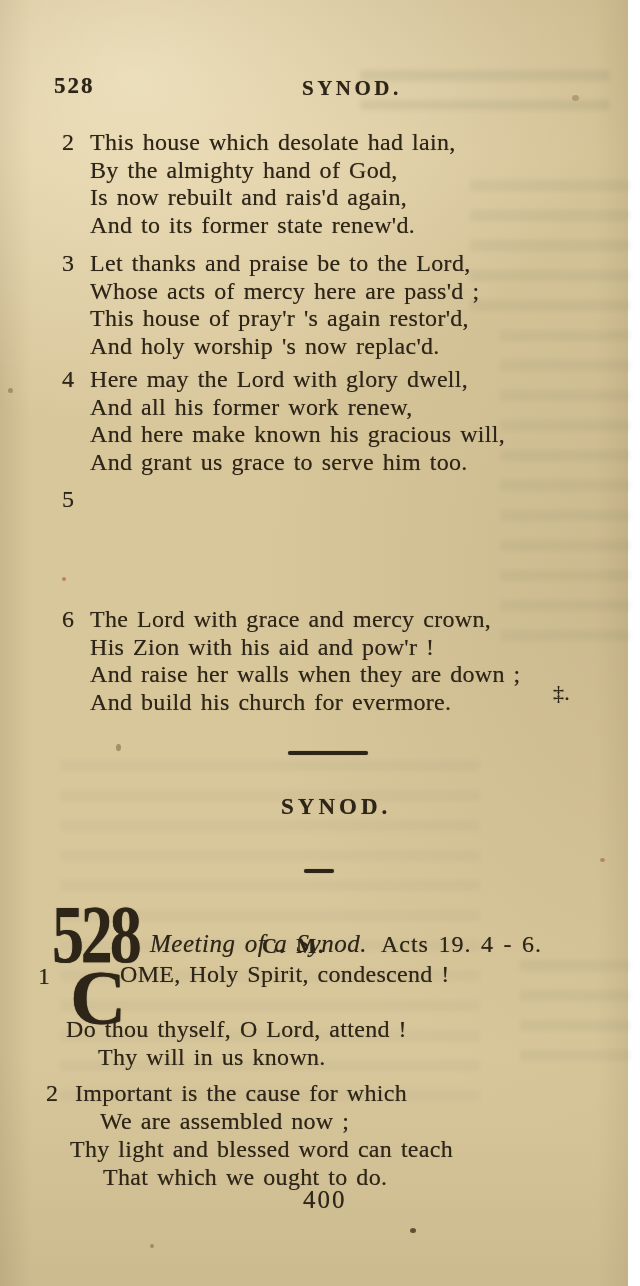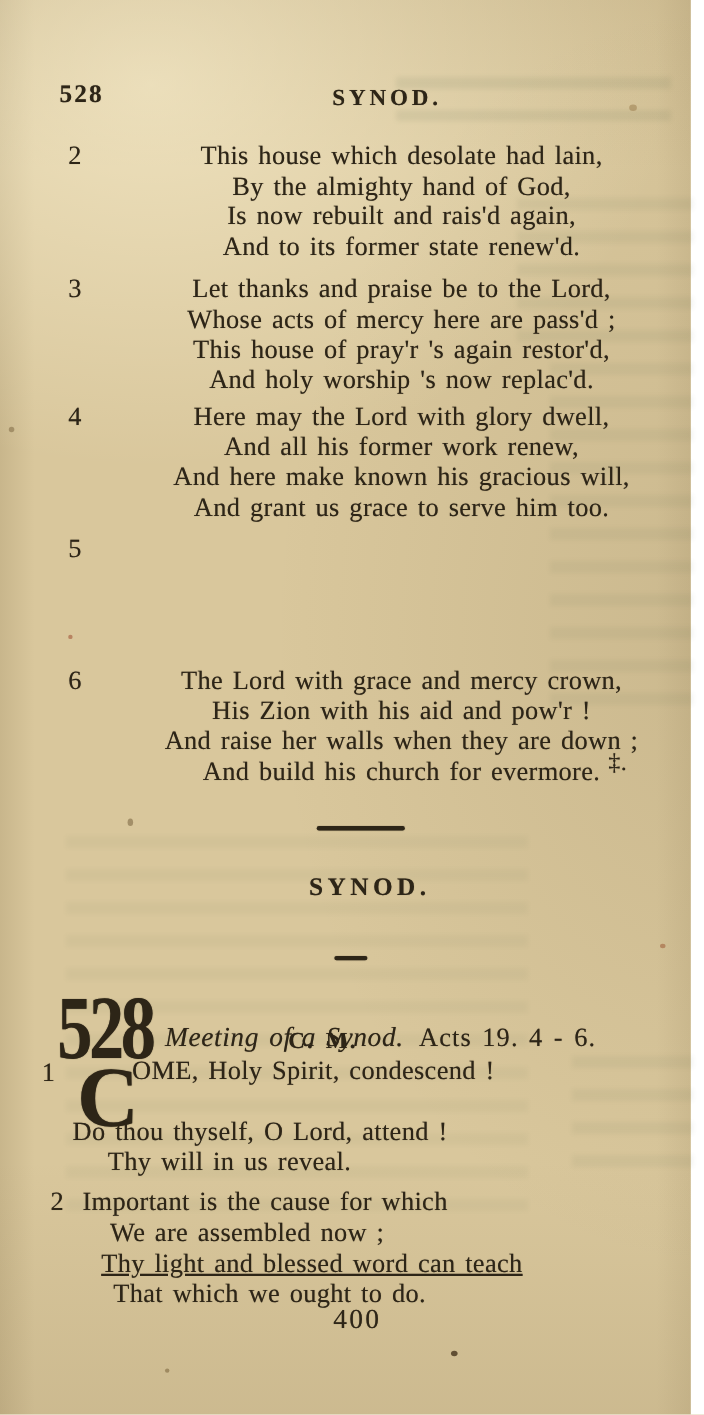--- a/index.html
+++ b/index.html
@@ -25,21 +25,21 @@
     white-space:nowrap;
     text-shadow:0 0 0.7px rgba(45,37,23,0.55);
   }
   
   .rh-num{top:73px;left:54px;font-weight:bold;font-size:23px;letter-spacing:2px;}
   .rh-title{top:76px;left:302px;font-weight:bold;font-size:21px;letter-spacing:3.5px;}
   
   .verse{position:absolute;left:0;width:640px;}
   .vnum{position:absolute;left:62px;top:0;font-size:24px;text-shadow:0 0 0.7px rgba(45,37,23,0.55);}
   .vlines{margin-left:90px;}
-  .vline{height:27.5px;line-height:27.5px;text-align:center;}
+  .vline{height:27.5px;line-height:27.5px;}
   .v2{top:129px;} .v3{top:250px;} .v4{top:366px;} .v5{top:486px;} .v6{top:606px;}
   .endmark{top:680px;left:553px;font-size:22px;}
   
   .divider{position:absolute;background:#2d2517;border-radius:2px;box-shadow:0 0 1px rgba(45,37,23,.6);}
   .div1{top:751px;left:288px;width:80px;height:3.5px;}
   .div2{top:869px;left:304px;width:30px;height:3.5px;}
   .sec-title{top:794px;left:281px;font-weight:bold;font-size:23px;letter-spacing:4px;}
   
   .hymn-num{
     top:901px;left:52px;font-size:82px;line-height:68px;font-weight:bold;
@@ -59,21 +59,21 @@
     text-shadow:0 0 1px rgba(45,37,23,0.8);
   }
   .cm1 .l1{top:0;left:120px;}
   .cm1 .l2{top:27.5px;left:130px;}
   .cm1 .l3{top:55px;left:66px;}
   .cm1 .l4{top:82.5px;left:98px;}
   .cm2{top:1080px;height:115px;}
   .cm2 .vnum2{position:absolute;left:46px;top:0;}
   .cm2 .l1{top:0;left:75px;}
   .cm2 .l2{top:28px;left:100px;}
-  .cm2 .l3{top:56px;left:92px;text-decoration:underline;}
+  .cm2 .l3{top:56px;left:70px;}
   .cm2 .l4{top:84px;left:103px;}
   .cm-line{position:absolute;height:27.5px;line-height:27.5px;}
   .pagenum{top:1186px;left:303px;font-size:25px;letter-spacing:2px;}
   
   .ghost{
     position:absolute;opacity:0.10;filter:blur(2.2px);
     background:repeating-linear-gradient(to bottom, rgba(78,96,66,0.9) 0 11px, rgba(78,96,66,0) 11px 30px);
   }
   .g1{top:70px;left:360px;width:250px;height:40px;}
   .g2{top:180px;left:470px;width:160px;height:150px;opacity:0.08;}
@@ -165,21 +165,21 @@
   <div class="txt meter">C. M.</div>
   <div class="txt title-line">
     <span class="hymn-title">Meeting of a Synod.</span><span class="scripture">Acts 19. 4 - 6.</span>
   </div>
 
   <div class="cm-verse cm1">
     <span class="txt vnum1">1</span>
     <span class="dropcap">C</span>
     <div class="txt cm-line l1">OME, Holy Spirit, condescend !</div>
     <div class="txt cm-line l3">Do thou thyself, O Lord, attend !</div>
-    <div class="txt cm-line l4">Thy will in us reveal.</div>
+    <div class="txt cm-line l4">Thy will in us known.</div>
   </div>
 
   <div class="cm-verse cm2">
     <span class="txt vnum2">2</span>
     <div class="txt cm-line l1">Important is the cause for which</div>
     <div class="txt cm-line l2">We are assembled now ;</div>
     <div class="txt cm-line l3">Thy light and blessed word can teach</div>
     <div class="txt cm-line l4">That which we ought to do.</div>
   </div>
 

